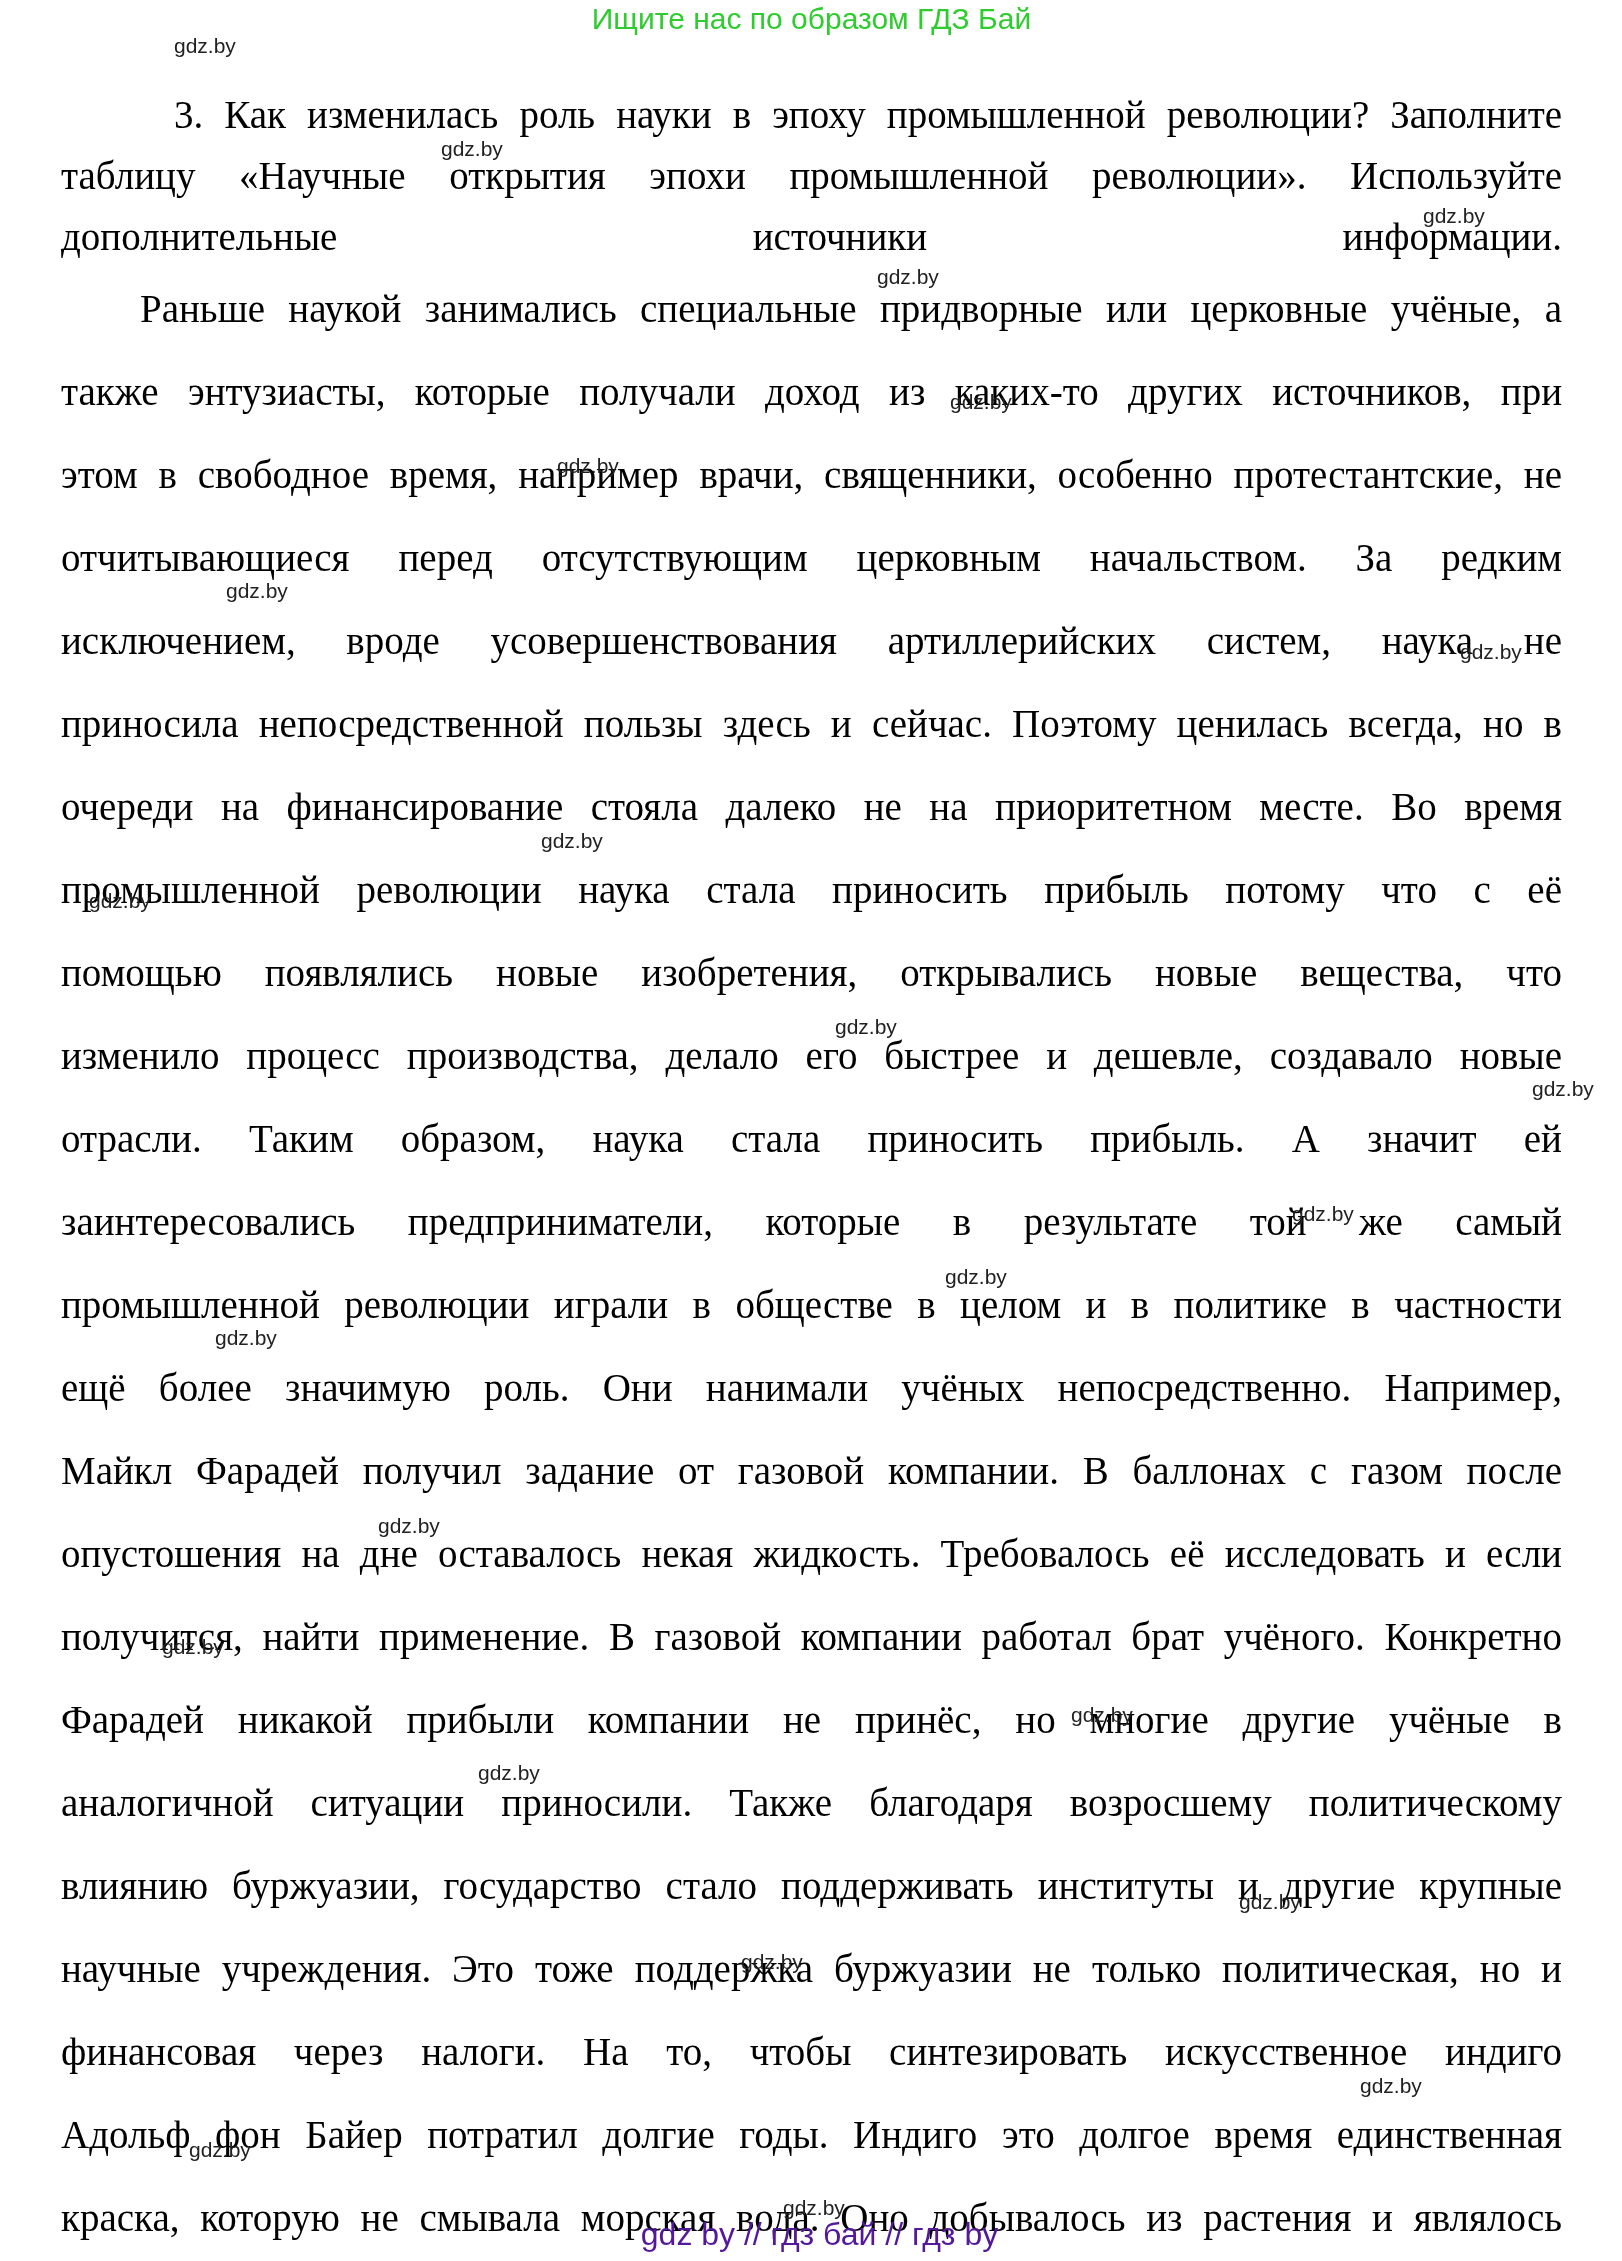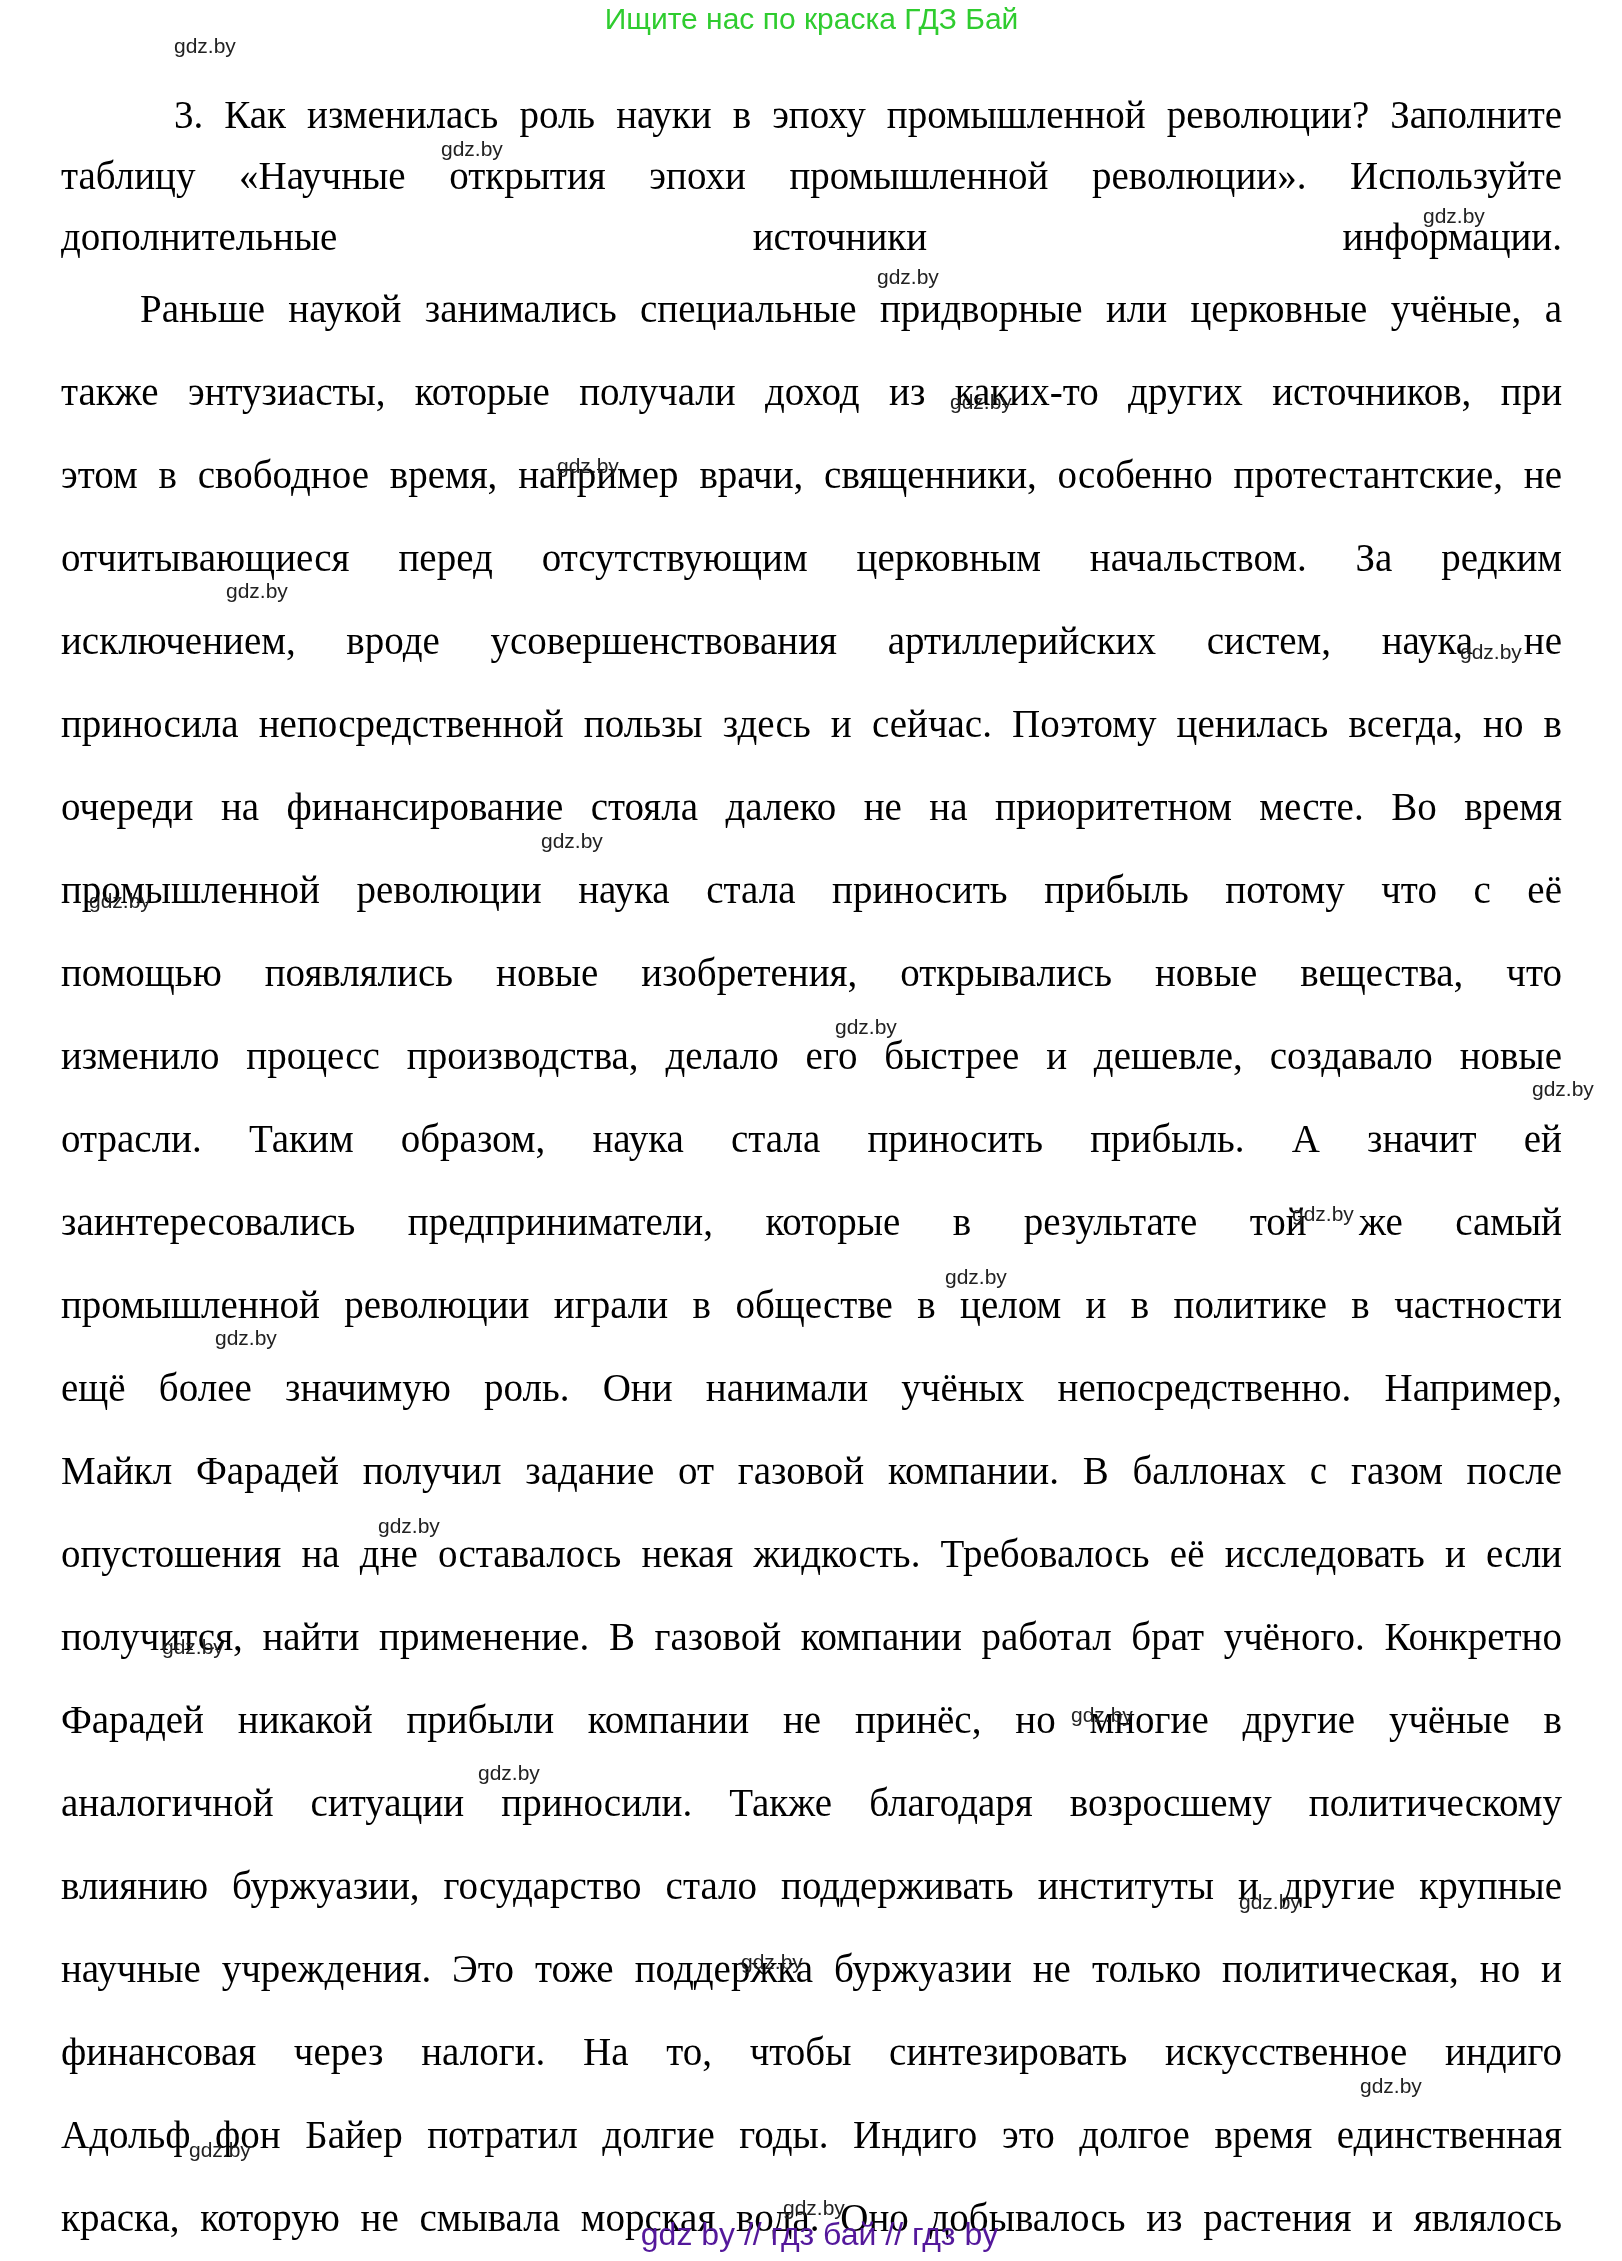--- a/index.html
+++ b/index.html
@@ -67,21 +67,21 @@
     font-size: 32px;
     color: #54189b;
     white-space: nowrap;
   }
 </style>
 </head>
 <body>
 
 <div class="page">
 
-  <div class="banner" style="color: rgb(47, 204, 47);">Ищите нас по краска ГДЗ Бай</div>
+  <div class="banner" style="color: rgb(47, 204, 47);">Ищите нас по образом ГДЗ Бай</div>
 
   <div class="content">
     <div class="question-title">3. Как изменилась роль науки в эпоху промышленной революции? Заполните таблицу «Научные открытия эпохи промышленной революции». Используйте дополнительные источники информации.</div>
     <div class="answer-text">Раньше наукой занимались специальные придворные или церковные учёные, а также энтузиасты, которые получали доход из каких-то других источников, при этом в свободное время, например врачи, священники, особенно протестантские, не отчитывающиеся перед отсутствующим церковным начальством. За редким исключением, вроде усовершенствования артиллерийских систем, наука не приносила непосредственной пользы здесь и сейчас. Поэтому ценилась всегда, но в очереди на финансирование стояла далеко не на приоритетном месте. Во время промышленной революции наука стала приносить прибыль потому что с её помощью появлялись новые изобретения, открывались новые вещества, что изменило процесс производства, делало его быстрее и дешевле, создавало новые отрасли. Таким образом, наука стала приносить прибыль. А значит ей заинтересовались предприниматели, которые в результате той же самый промышленной революции играли в обществе в целом и в политике в частности ещё более значимую роль. Они нанимали учёных непосредственно. Например, Майкл Фарадей получил задание от газовой компании. В баллонах с газом после опустошения на дне оставалось некая жидкость. Требовалось её исследовать и если получится, найти применение. В газовой компании работал брат учёного. Конкретно Фарадей никакой прибыли компании не принёс, но многие другие учёные в аналогичной ситуации приносили. Также благодаря возросшему политическому влиянию буржуазии, государство стало поддерживать институты и другие крупные научные учреждения. Это тоже поддержка буржуазии не только политическая, но и финансовая через налоги. На то, чтобы синтезировать искусственное индиго Адольф фон Байер потратил долгие годы. Индиго это долгое время единственная краска, которую не смывала морская вода. Оно добывалось из растения и являлось большой ценностью. Искусственный индиго стал гораздо дешевле. Но вряд ли какая-то фирма согласилась бы финансировать учёного так долго без гарантий результата. Однако его финансировала не одна фирма, а буржуазия целиком через свои налоги, так как он работал в университете. Благодаря такому</div>
   </div>
 
   <div>
       <span class="wm" style="left: 174px; top: 34px; color: rgb(34, 34, 34);">gdz.by</span>
       <span class="wm" style="left: 441px; top: 137px; color: rgb(34, 34, 34);">gdz.by</span>
       <span class="wm" style="left: 1423px; top: 204px; color: rgb(34, 34, 34);">gdz.by</span>

